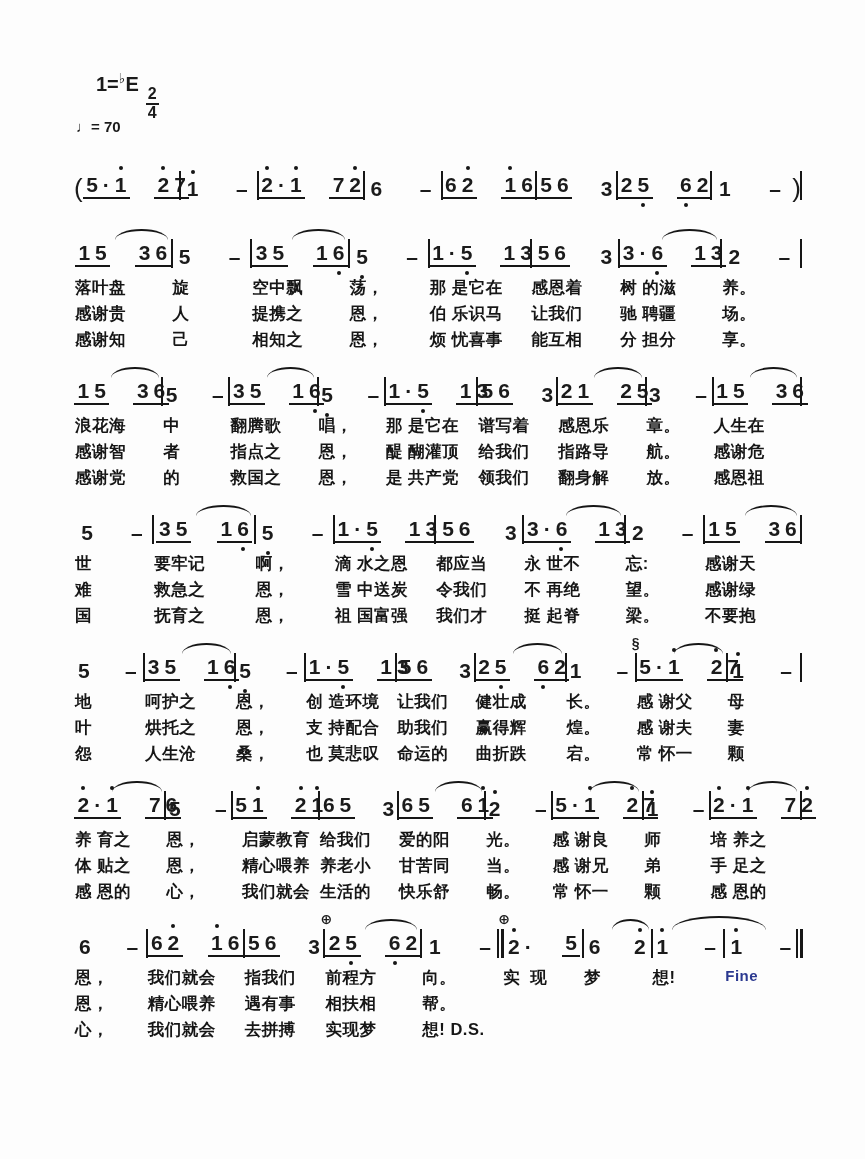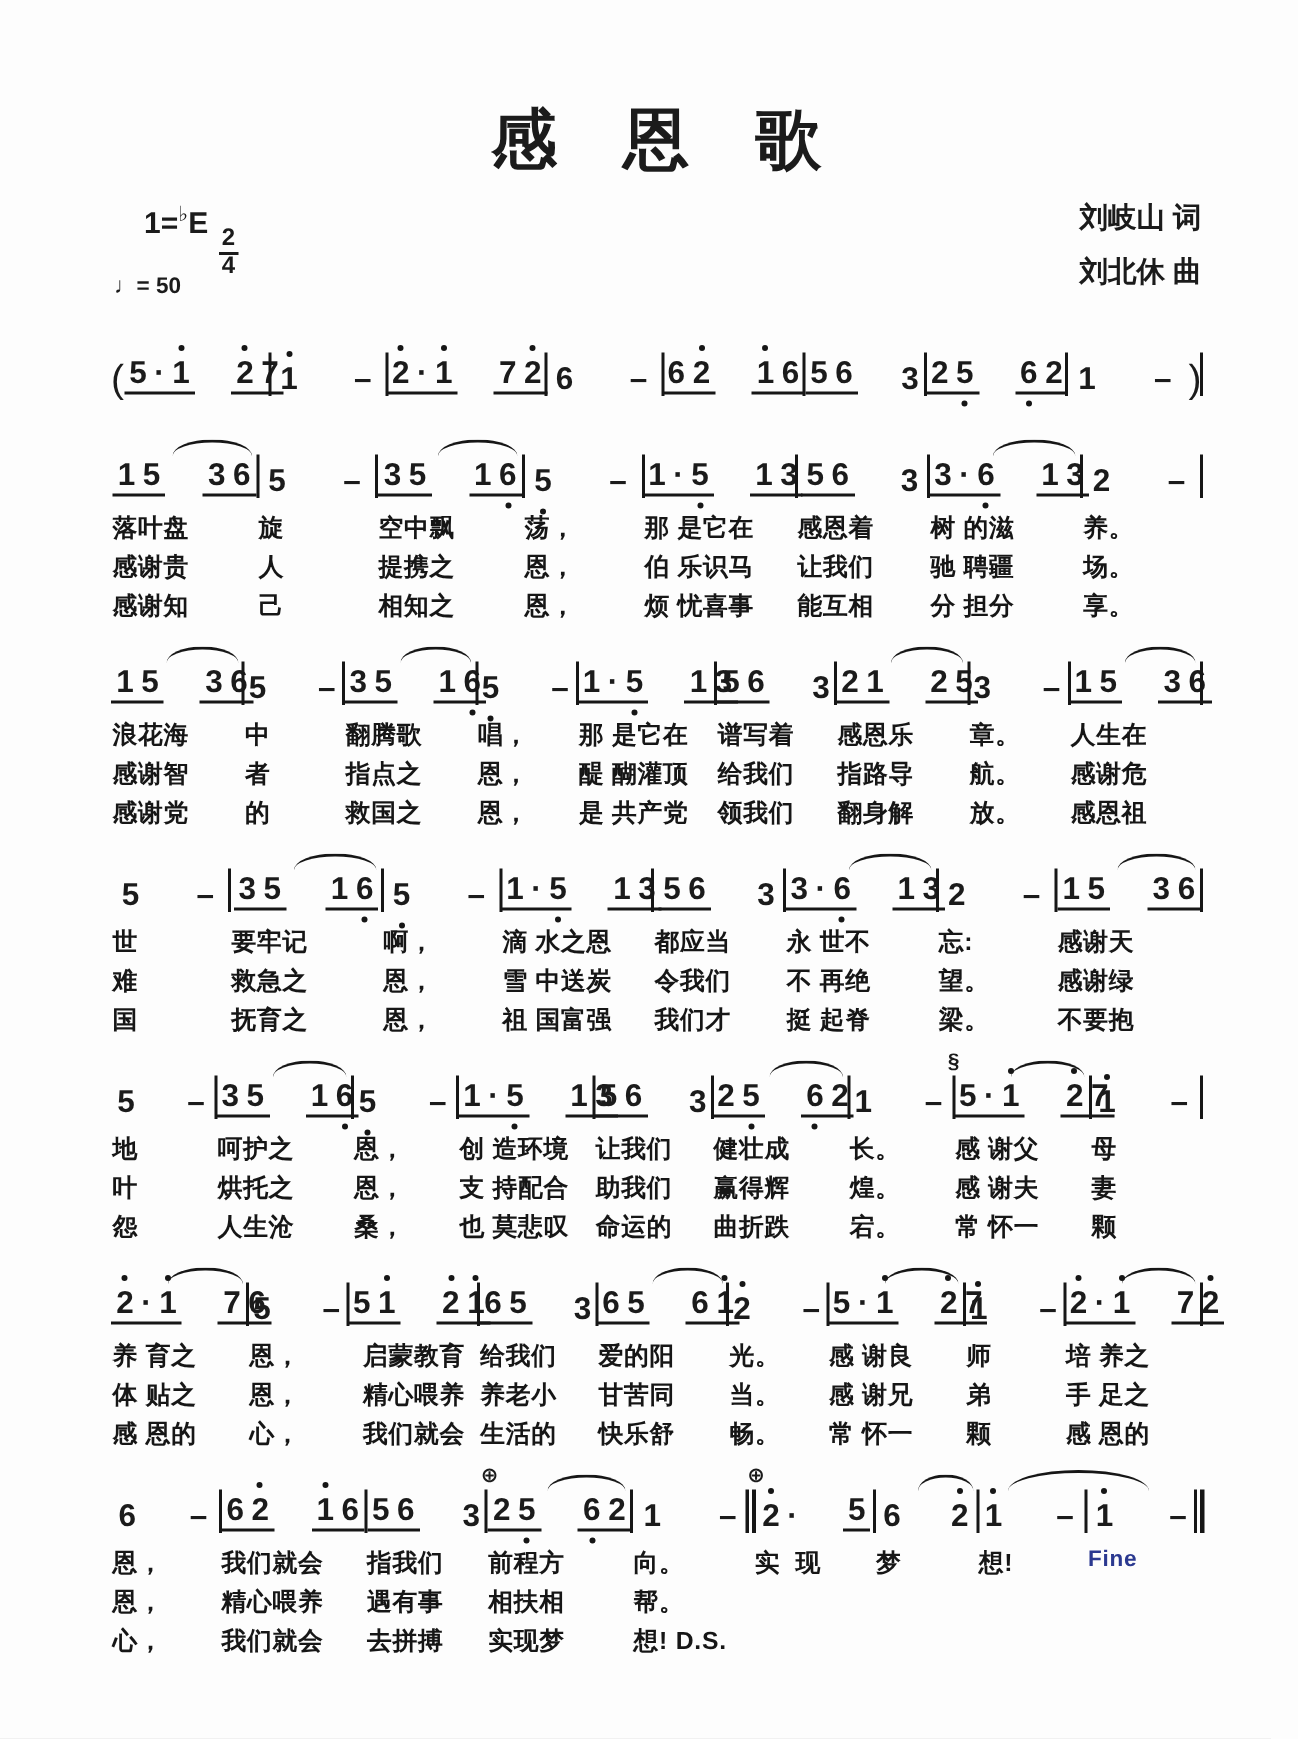--- a/index.html
+++ b/index.html
@@ -56,32 +56,27 @@
     white-space:pre;letter-spacing:0.5px;padding-left:1px;overflow:visible;}
   .lyric.fine{color:#2b3990;font-size:15px;}
   
   .footer{text-align:center;font-size:14.5px;font-weight:700;margin-top:18px;color:#1b1b1b;}
 </style>
 </head>
 <body>
 
 <div class="page">
 
-  <div class="title">感 恩 歌</div>
 
   <div class="meta">
     <div class="keysig"><span>1=</span><span class="flat">♭</span><span>E</span><span class="frac">
           <span class="num">2</span>
           <span class="den">4</span>
         </span></div>
-    <div class="tempo"><span>♩</span><span>= 50</span></div>
-    <div class="credits">
-      <div>刘岐山 词</div>
-      <div>刘北休 曲</div>
-    </div>
+    <div class="tempo"><span>♩</span><span>= 70</span></div>
   </div>
 
   <div class="score">
       <div class="system intro">
         <div class="bar-col" style="flex: 1.3 1 0px;">
           <span class="bar-notes" style="display: flex;">
             <span class="paren">(</span>
             <span class="groups">
               <span class="group ul"><span class="n">5</span><span class="n">·</span><span class="n">1<span class="da"></span></span></span>
               <span class="group ul"><span class="n">2<span class="da"></span></span><span class="n">7</span></span>

